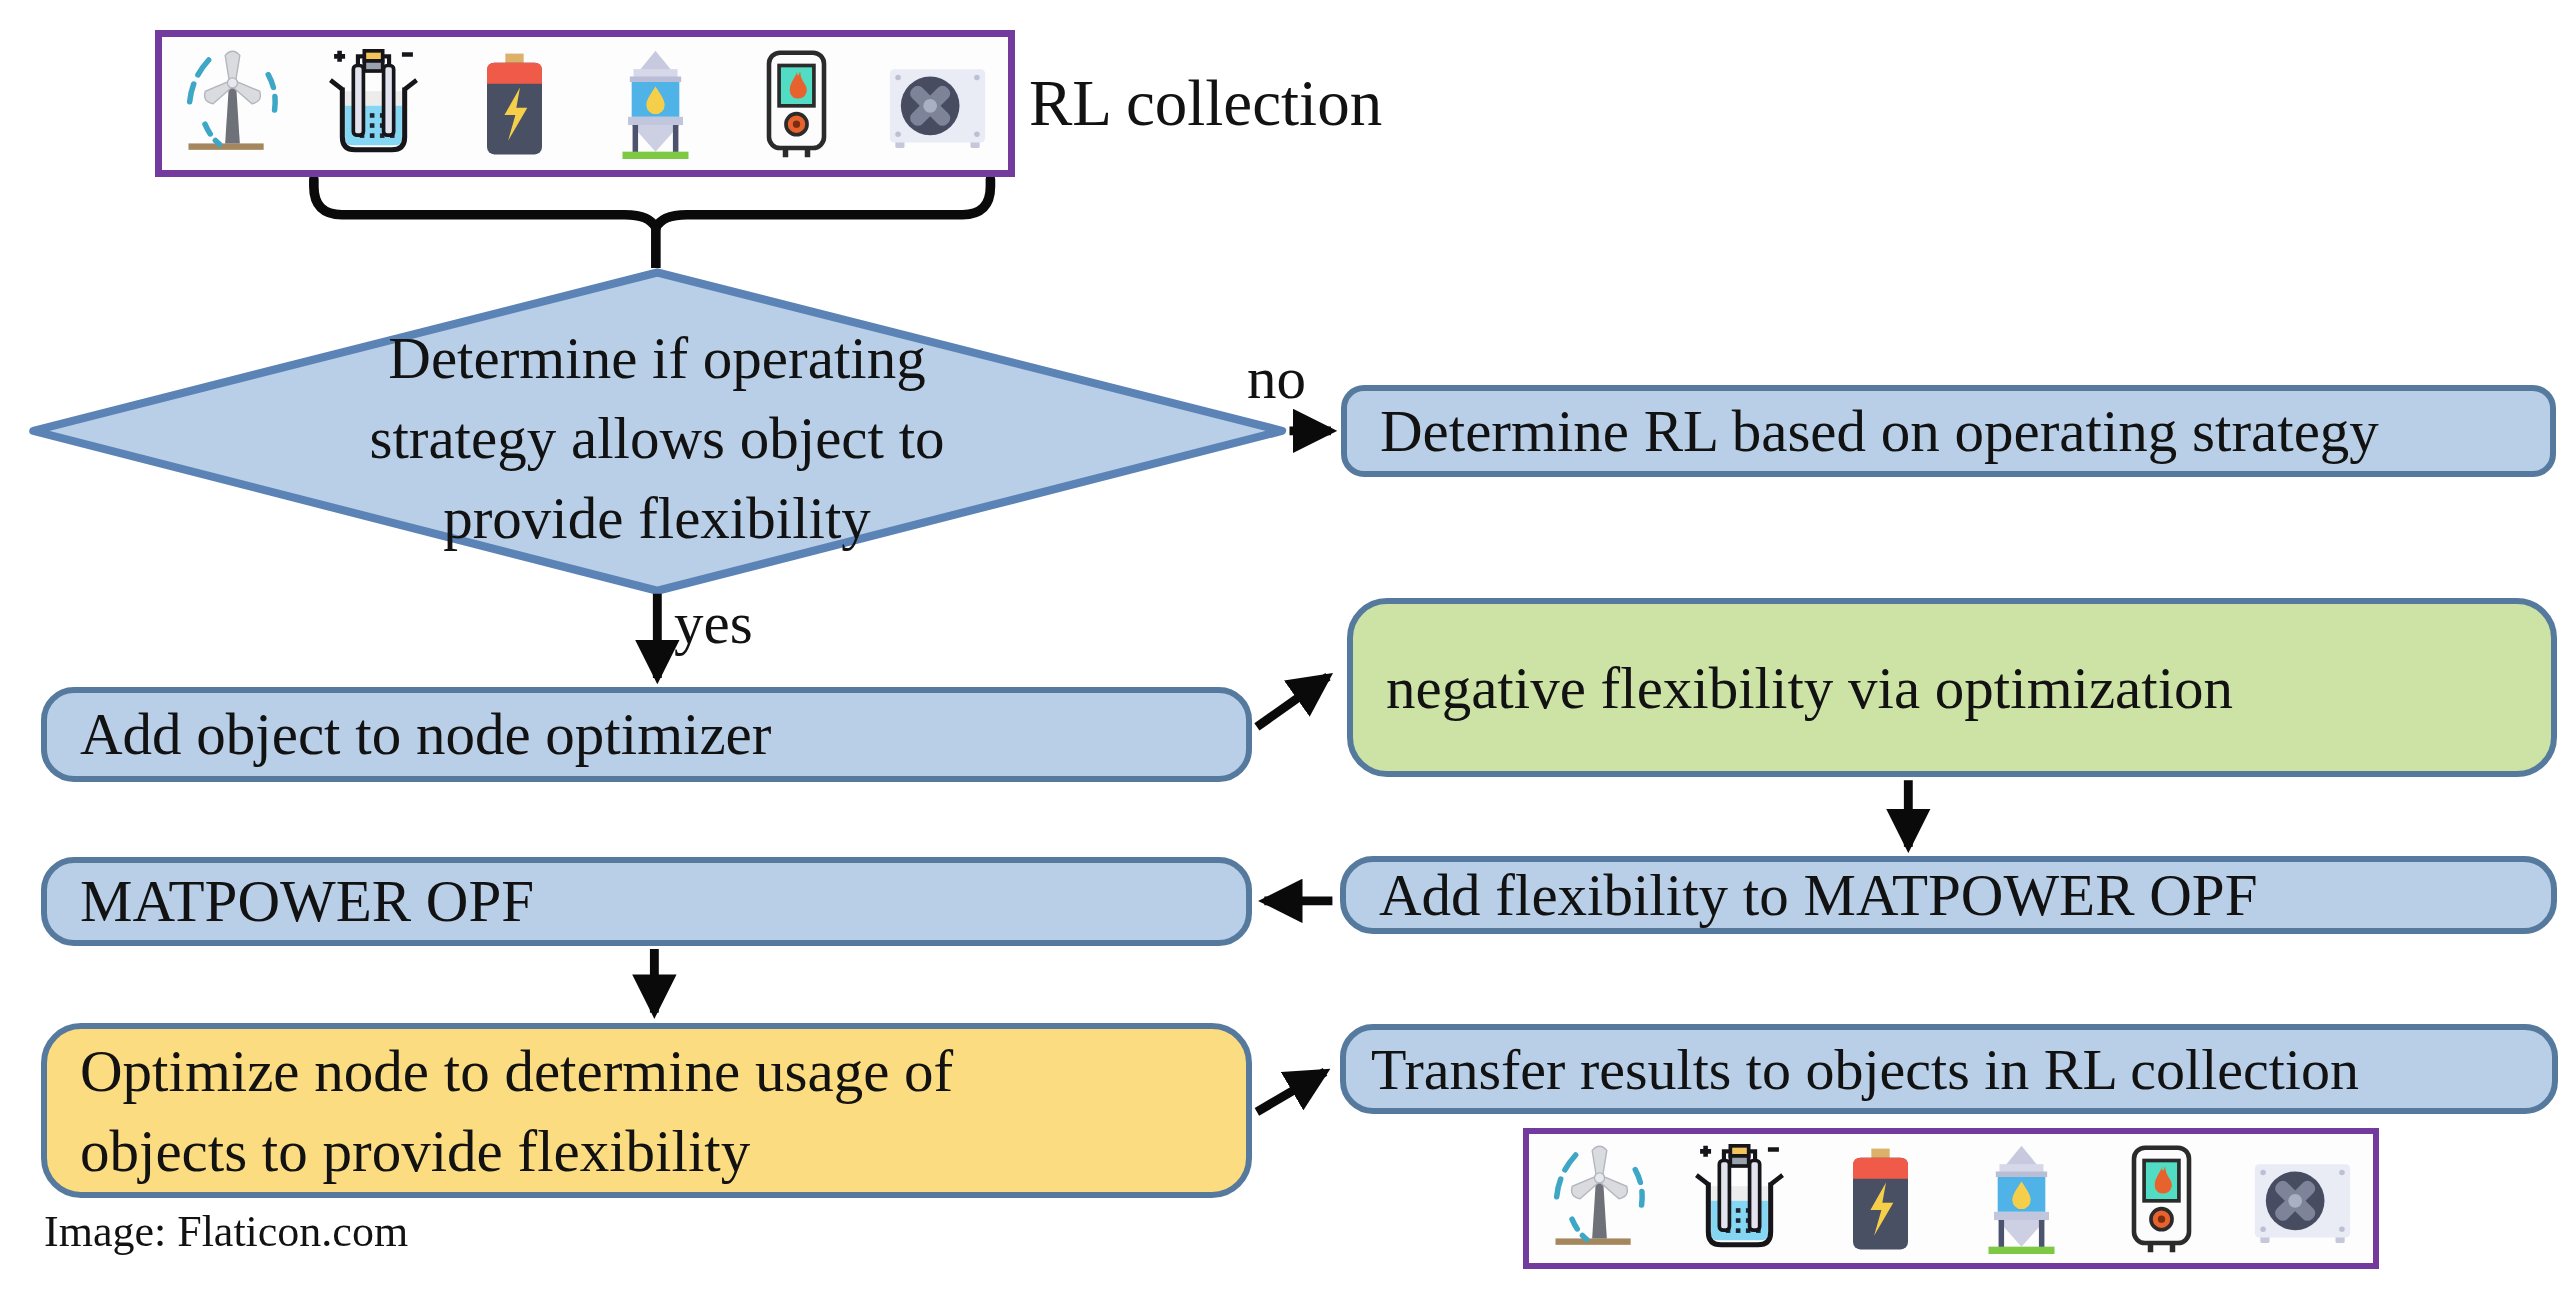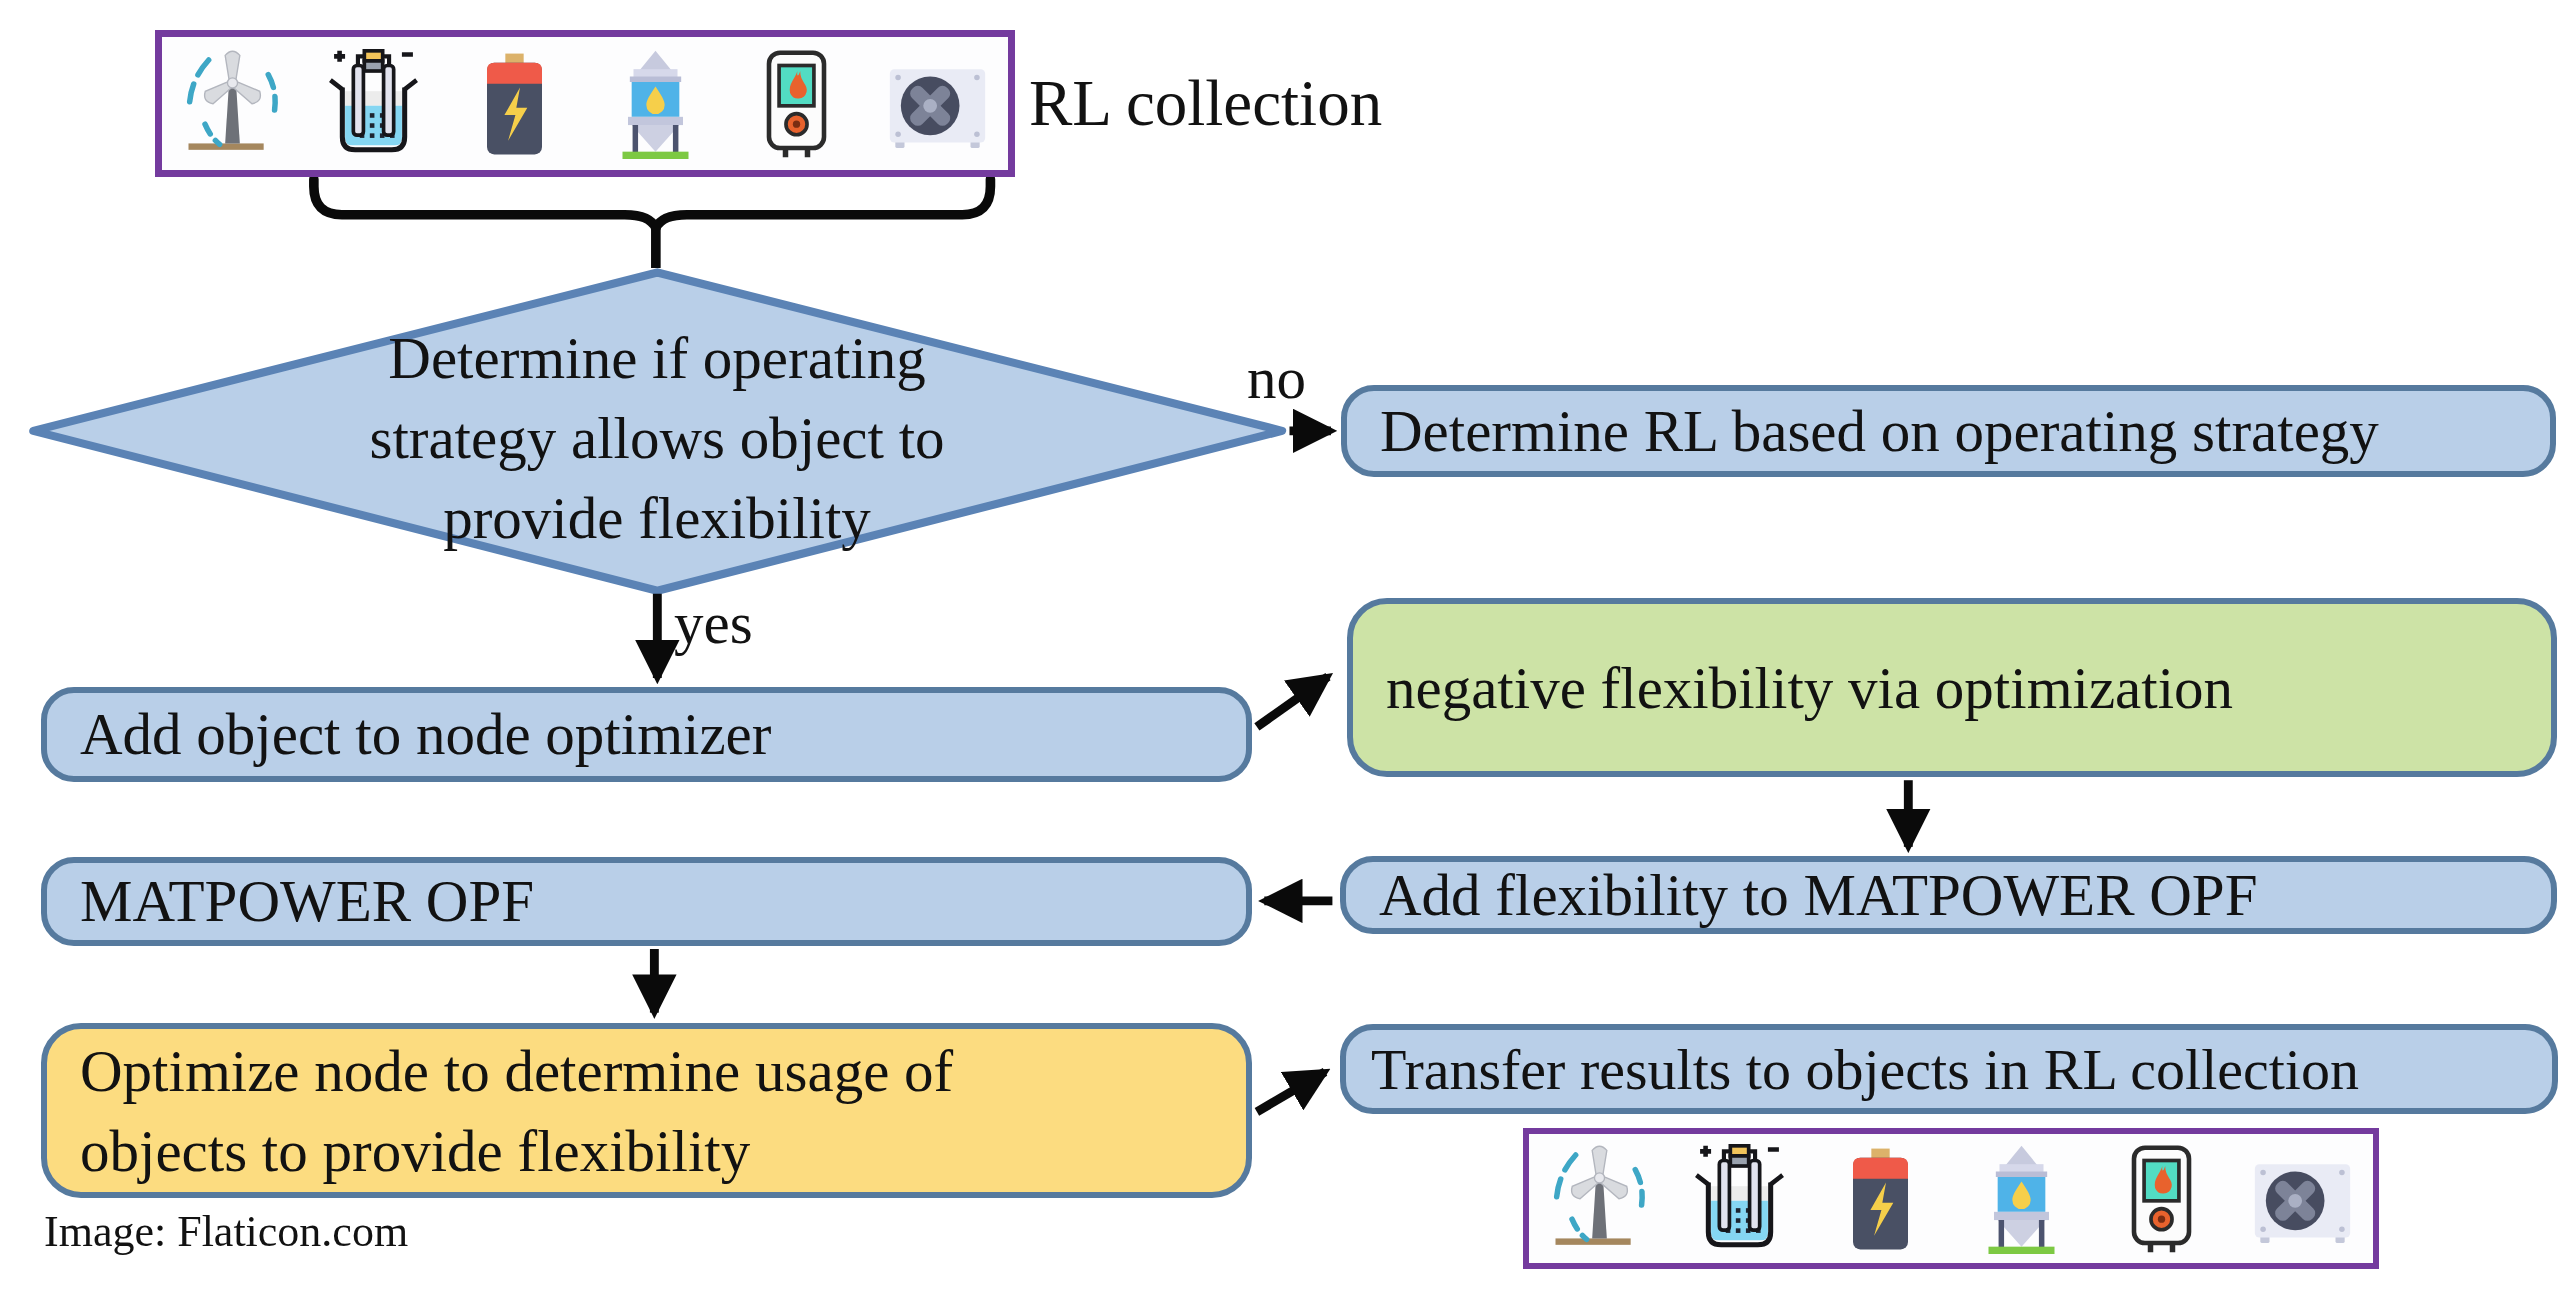--- a/index.html
+++ b/index.html
@@ -21,21 +21,21 @@
   #yes-label{left:674px;top:591px;}
   #credit{left:44px;top:1208px;font-size:44px;}
 
   .box{position:absolute;box-sizing:border-box;border:6.7px solid var(--shape_border,#567a9e);
        border-radius:33px;display:flex;align-items:center;font-size:59px;
        padding:0 22px 0 33px;}
   .box.blue{background:var(--blue,#b9cfe8);}
   .box.green{background:var(--green,#cde3a6);border-radius:40px;}
   .box.yellow{background:var(--yellow,#fcdc80);border-radius:40px;}
   .box .ml span{display:block;line-height:80px;}
-  #determine-rl-box{left:1341px;top:385px;width:1215px;height:92px;}
+  #determine-rl-box{left:1341px;top:385px;width:1215px;height:92px;border-radius:23px;}
   #add-object-box{left:41px;top:687px;width:1211px;height:95px;}
   #determine-flex-box{left:1347px;top:598px;width:1210px;height:179px;}
   #matpower-box{left:41px;top:857px;width:1211px;height:89px;}
   #add-flex-box{left:1340px;top:856px;width:1217px;height:78px;}
   #optimize-node-box{left:41px;top:1023px;width:1211px;height:175px;}
   #transfer-box{left:1340px;top:1024px;width:1218px;height:90px;font-size:58px;padding:0 15px 0 25px;}
 
   #decision-label{position:absolute;left:213px;top:318px;width:888px;text-align:center;font-size:59px;}
   #decision-label span{display:block;line-height:80px;}
 </style>

